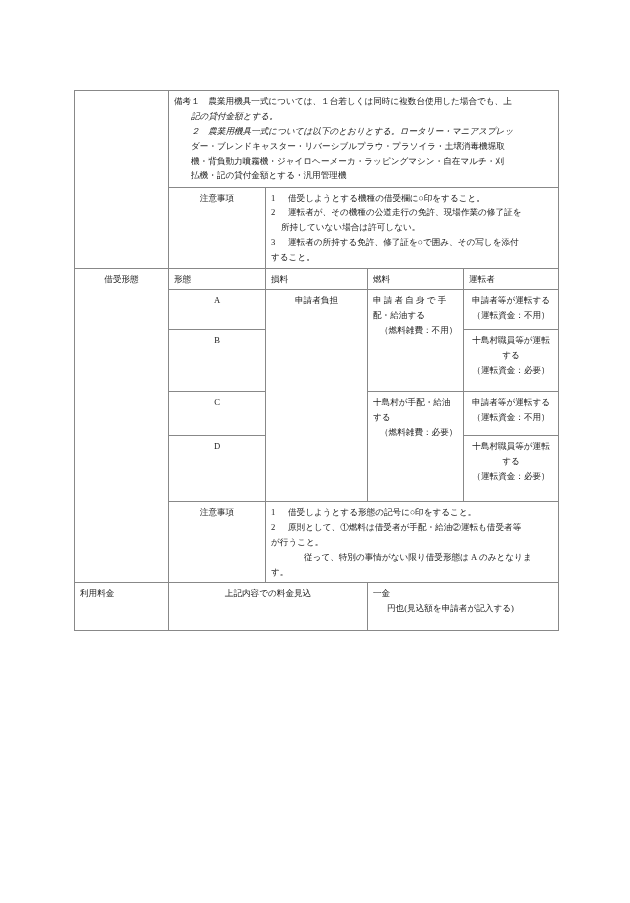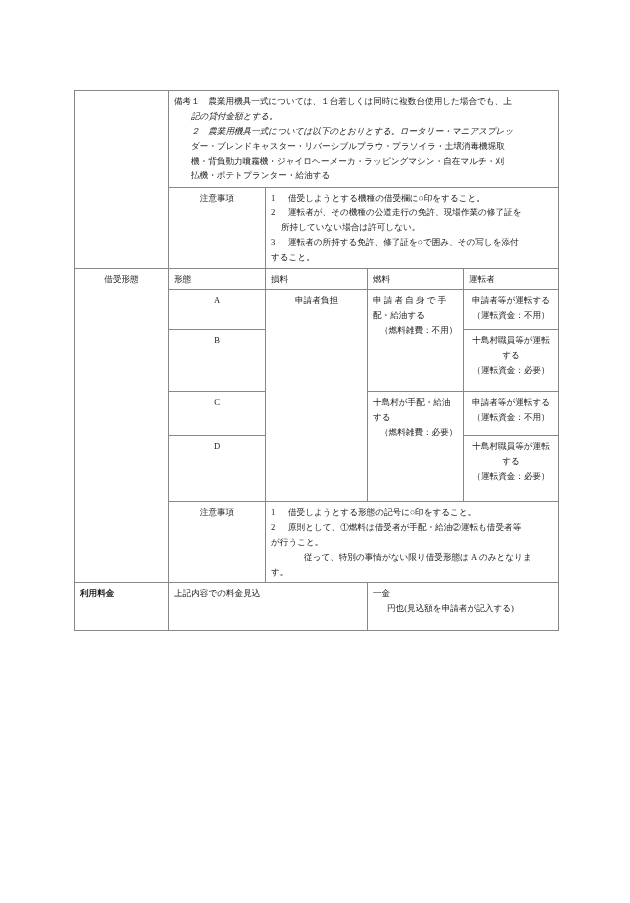--- a/index.html
+++ b/index.html
@@ -133,22 +133,22 @@
   .cell-center-top {
     text-align: center;
     vertical-align: top;
     padding-top: 5px;
   }
   .cell-plain-top {
     vertical-align: top;
     padding-top: 5px;
   }
 
-  .fee-label { text-align: left; padding-left: 6px; padding-top: 6px; font-weight: bold; }
-  .fee-desc  { text-align: left; padding-left: 6px; padding-top: 6px; }
+  .fee-label { text-align: left; padding-left: 6px; padding-top: 6px; }
+  .fee-desc  { text-align: center; padding-left: 6px; padding-top: 6px; }
   .fee-amt   { text-align: left; padding-left: 8px; padding-top: 6px; }
   .fee-amt .line2 { padding-left: 14px; display: block; }
 
   .blank { }
   .driver-cell { text-align: center; vertical-align: top; padding-top: 5px; }
   .driver-cell .l { display:block;text-align:center; }
 </style>
 </head>
 <body>
 
@@ -168,21 +168,21 @@
         <td class="blank" rowspan="2"></td>
         <td class="remarks-cell" colspan="4">
           <div class="remark-line">
             <span class="remark-head">備考１　農業用機具一式については、１台若しくは同時に複数台使用した場合でも、上</span>
             <span class="remark-body">記の貸付金額とする。</span>
           </div>
           <div class="remark-line">
             <span class="remark-body">２　農業用機具一式については以下のとおりとする。ロータリー・マニアスプレッ</span>
             <span class="remark-body-2">ダー・ブレンドキャスター・リバーシブルプラウ・プラソイラ・土壌消毒機堀取</span>
             <span class="remark-body-2">機・背負動力噴霧機・ジャイロヘーメーカ・ラッピングマシン・自在マルチ・刈</span>
-            <span class="remark-body-2">払機・ポテトプランター・給油する</span>
+            <span class="remark-body-2">払機・記の貸付金額とする・汎用管理機</span>
           </div>
         </td>
       </tr>
 
       <tr>
         <td class="label-cell-top">
           <span>注意事項</span>
         </td>
         <td class="notice-cell" colspan="3">
           <div class="notice-item">

